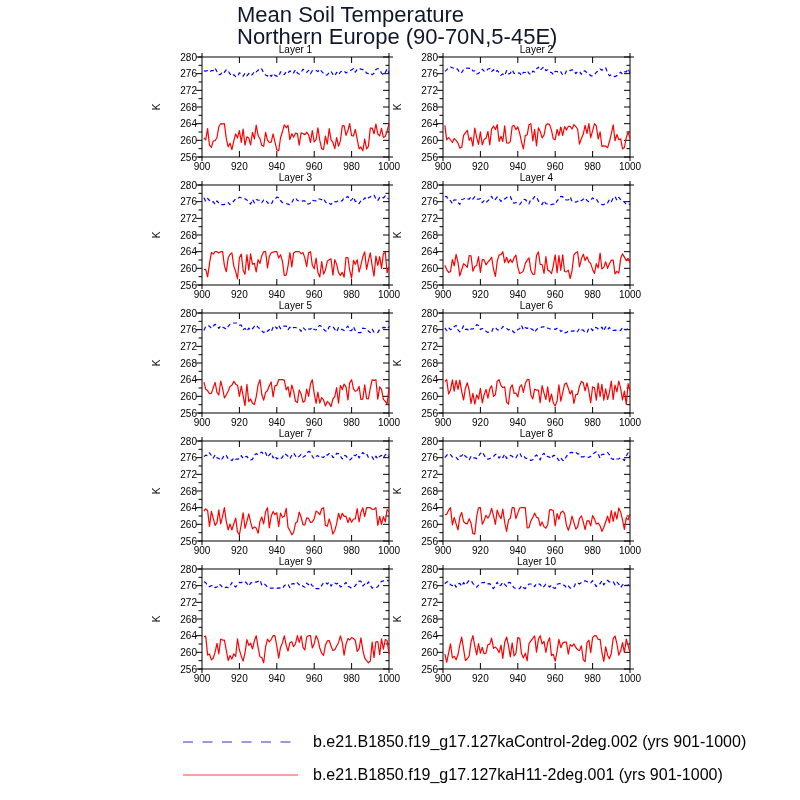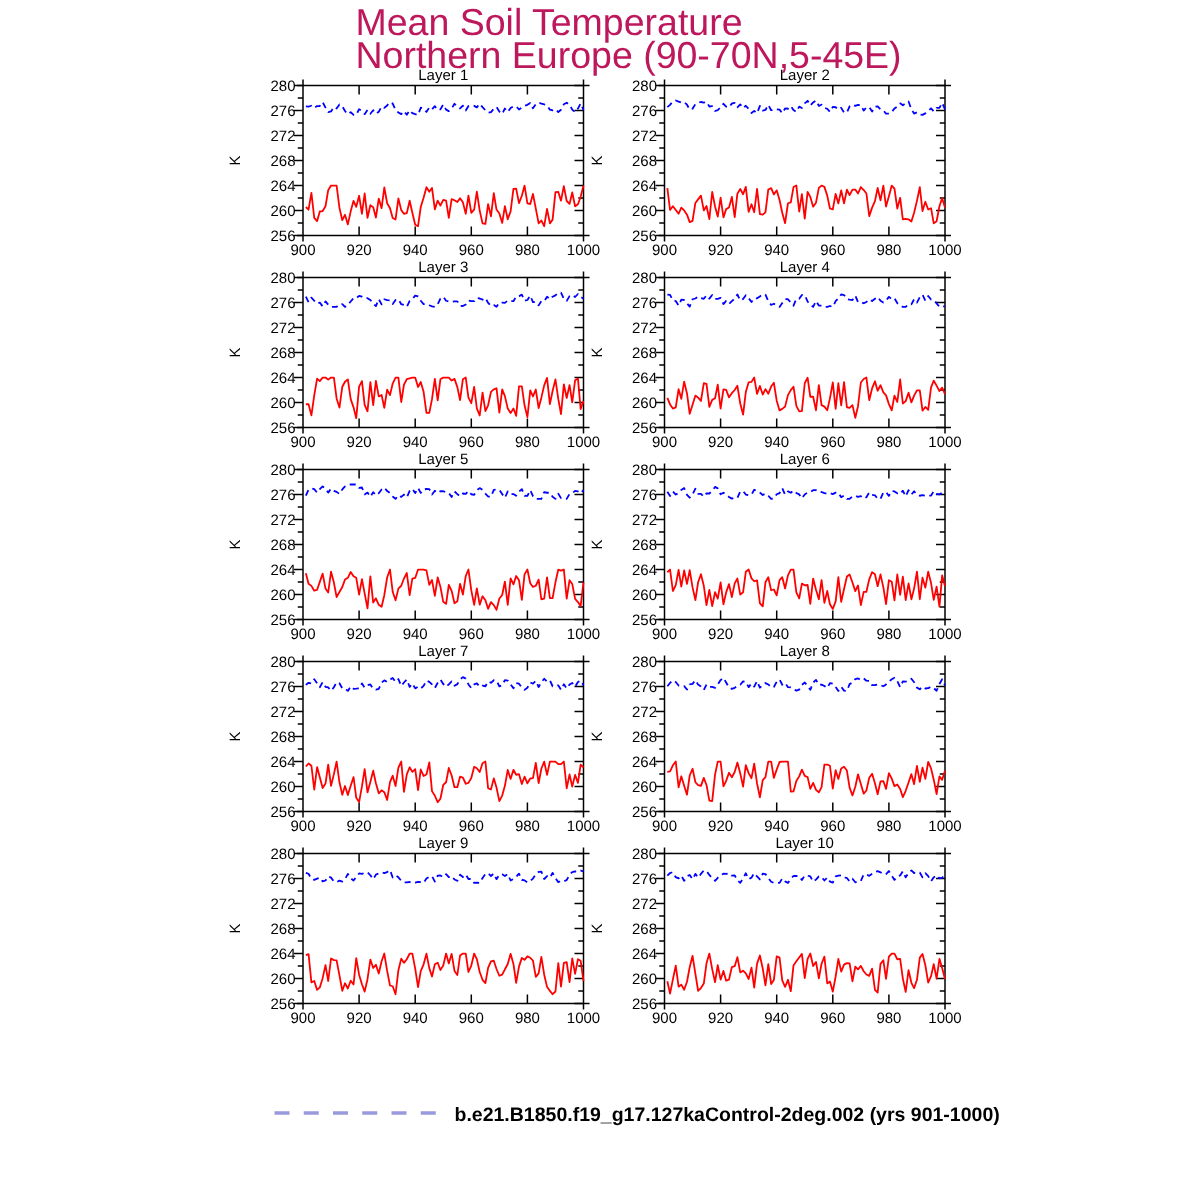--- a/index.html
+++ b/index.html
@@ -1,24 +1,24 @@
 <!DOCTYPE html>
 <html><head>
 <meta charset="utf-8">
 <style>
   html,body{margin:0;padding:0;background:#fff;}
   .figure{position:relative;width:800px;height:800px;background:#ffffff;
           font-family:"Liberation Sans", sans-serif;color:#000;overflow:hidden;}
-  .title-block{position:absolute;left:237px;top:4px;font-size:25px;line-height:22px;color:#be185d;}
+  .title-block{position:absolute;left:237px;top:4px;font-size:22px;line-height:22px;color:#0f172a;}
   #panels .panel{position:absolute;width:260px;height:146px;}
   svg{overflow:visible;display:block;}
   .legend{position:absolute;left:183px;top:735px;}
   .legend-row{display:flex;align-items:center;height:14px;}
   .legend-row + .legend-row{margin-top:19px;}
-  .legend-label{font-size:13px;margin-left:5px;white-space:nowrap;font-weight:bold;}
+  .legend-label{font-size:16px;margin-left:15px;white-space:nowrap;}
   text{font-family:"Liberation Sans", sans-serif;}
 </style>
 </head>
 <body>
 
 <div class="figure">
 
   <div class="title-block">
     <div>Mean Soil Temperature</div>
     <div>Northern Europe (90-70N,5-45E)</div>
@@ -657,15 +657,21 @@
       </div>
     </div>
 
   <div class="legend">
     <div class="legend-row">
       <svg width="115" height="10">
         <line x1="0" y1="5" x2="115" y2="5" stroke-width="2.2" stroke-dasharray="10 9.5" stroke="#9999dd"></line>
       </svg>
       <span class="legend-label">b.e21.B1850.f19_g17.127kaControl-2deg.002 (yrs 901-1000)</span>
     </div>
+    <div class="legend-row">
+      <svg width="115" height="10">
+        <line x1="0" y1="5" x2="115" y2="5" stroke-width="2.2" stroke="#ff9f9f"></line>
+      </svg>
+      <span class="legend-label">b.e21.B1850.f19_g17.127kaH11-2deg.001 (yrs 901-1000)</span>
+    </div>
   </div>
 
 </div>
 
 </body></html>

